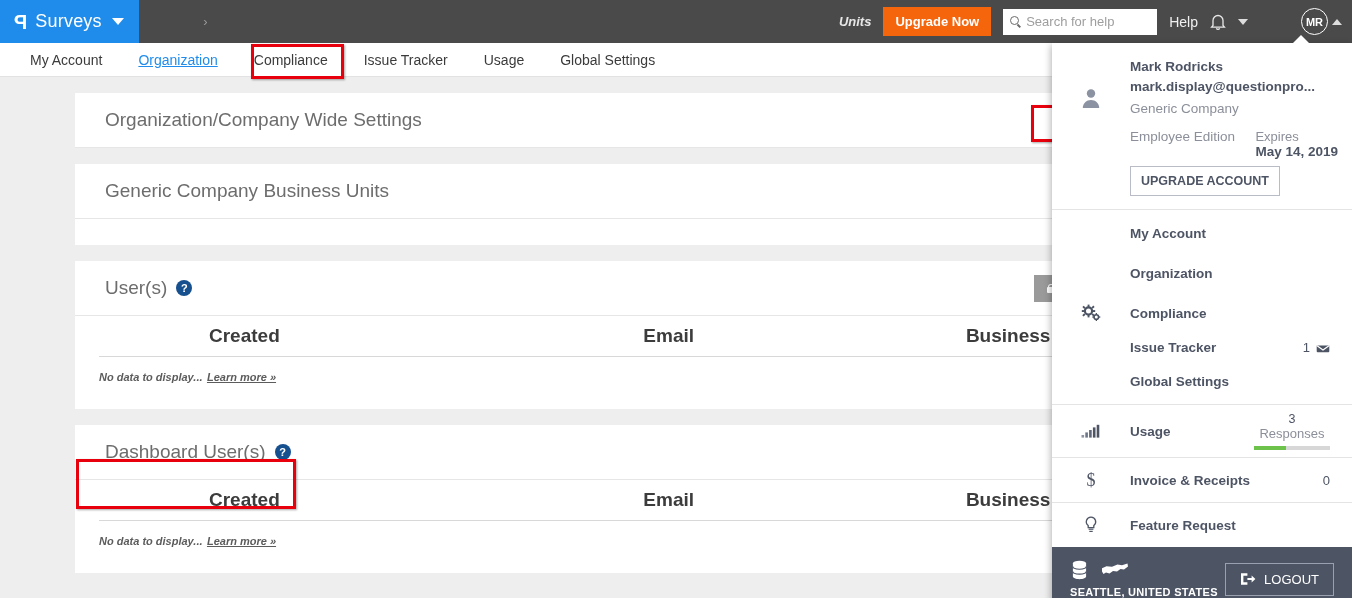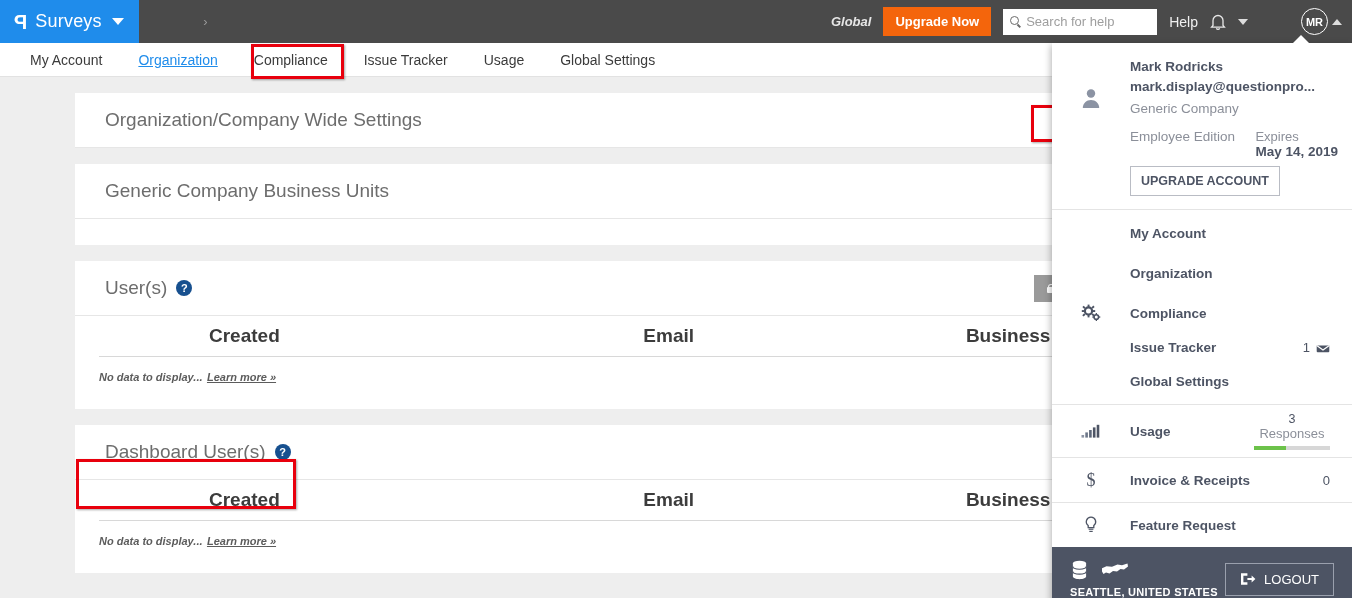--- a/index.html
+++ b/index.html
@@ -192,21 +192,21 @@
       <span class="brand-logo">P</span>
       <span class="brand-text">Surveys</span>
       <span class="brand-caret"></span>
     </div>
     <div class="crumbs">
       <span class="crumb-link">My Surveys</span>
       <span class="crumb-sep">›</span>
       <span class="crumb-cur">My Account</span>
     </div>
     <div class="topright">
-      <span class="admin-label">Global</span>
+      <span class="admin-label">Units</span>
       <button class="upgrade-btn">Upgrade Now</button>
       <div class="searchbox">
         <span class="mag"></span>
         <span class="search-ph">Search for help</span>
       </div>
       <span class="help-link">Help</span>
       <span class="bell">
         <svg width="16" height="18" viewBox="0 0 16 18" fill="none" stroke="#e8e8e8" stroke-width="1.3">
           <path d="M3 12.5V7.5a5 5 0 0 1 10 0v5l1.4 1.6H1.6L3 12.5z"></path>
           <path d="M6.4 15.2a1.7 1.7 0 0 0 3.2 0"></path>

